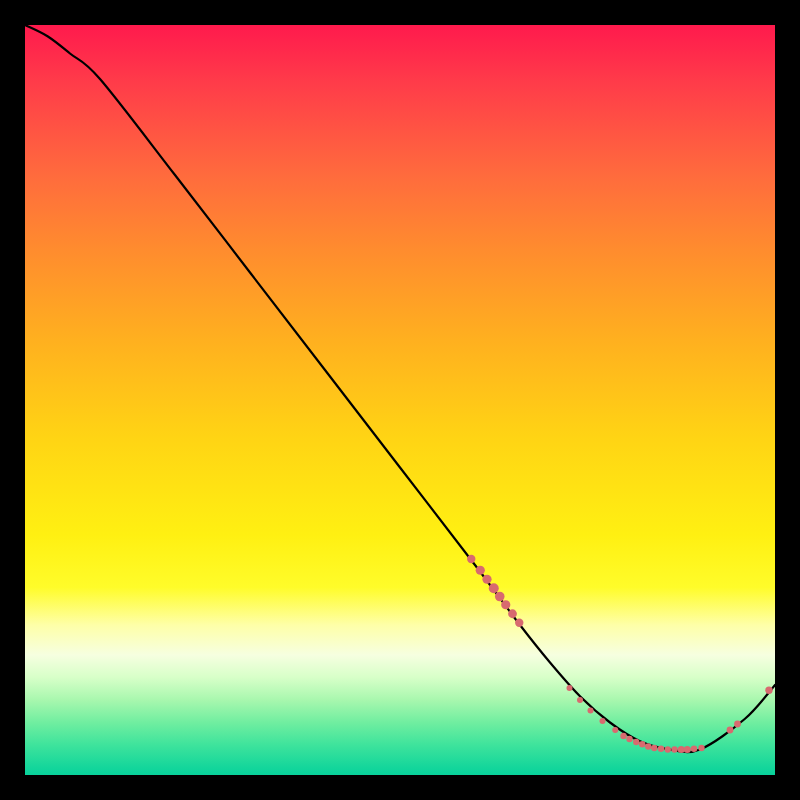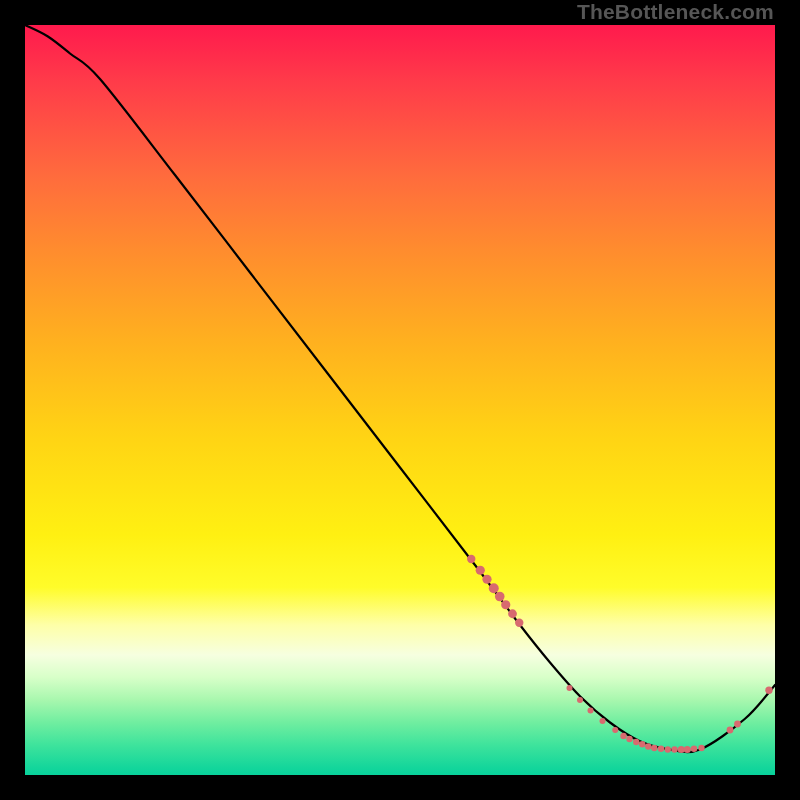--- a/index.html
+++ b/index.html
@@ -51,21 +51,20 @@
     left: 0;
     top: 0;
     width: 750px;
     height: 750px;
   }
 </style>
 </head>
 <body>
 
 <div class="stage">
-  <div class="watermark">TheBottleneck.com</div>
   <div class="plot">
     <svg class="overlay" viewBox="0 0 750 750" preserveAspectRatio="none">
       <path id="curve-path" fill="none" stroke="#000" stroke-width="2.2" stroke-linejoin="round" stroke-linecap="round" d="M0.00,0.00 C3.75,1.88 15.00,6.50 22.50,11.25 C30.00,16.00 36.25,21.37 45.00,28.50 C53.75,35.62 57.50,33.75 75.00,54.00 C92.50,74.25 125.00,117.75 150.00,150.00 C175.00,182.25 200.00,215.00 225.00,247.50 C250.00,280.00 275.00,312.50 300.00,345.00 C325.00,377.50 350.00,410.00 375.00,442.50 C400.00,475.00 430.00,513.75 450.00,540.00 C470.00,566.25 482.50,583.75 495.00,600.00 C507.50,616.25 515.00,625.63 525.00,637.50 C535.00,649.38 545.00,661.25 555.00,671.25 C565.00,681.25 575.00,690.00 585.00,697.50 C595.00,705.00 605.00,711.75 615.00,716.25 C625.00,720.75 635.00,723.13 645.00,724.50 C655.00,725.88 662.50,729.63 675.00,724.50 C687.50,719.38 707.50,704.50 720.00,693.75 C732.50,683.00 745.00,665.63 750.00,660.00"></path>
       <g id="scatter-group">
           <circle cx="446.25" cy="534.00" r="4.20" fill="#d86a6f"></circle>
           <circle cx="455.25" cy="545.25" r="4.60" fill="#d86a6f"></circle>
           <circle cx="462.00" cy="554.25" r="4.60" fill="#d86a6f"></circle>
           <circle cx="468.75" cy="563.25" r="5.00" fill="#d86a6f"></circle>
           <circle cx="474.75" cy="571.50" r="4.80" fill="#d86a6f"></circle>
           <circle cx="480.75" cy="579.75" r="4.60" fill="#d86a6f"></circle>

